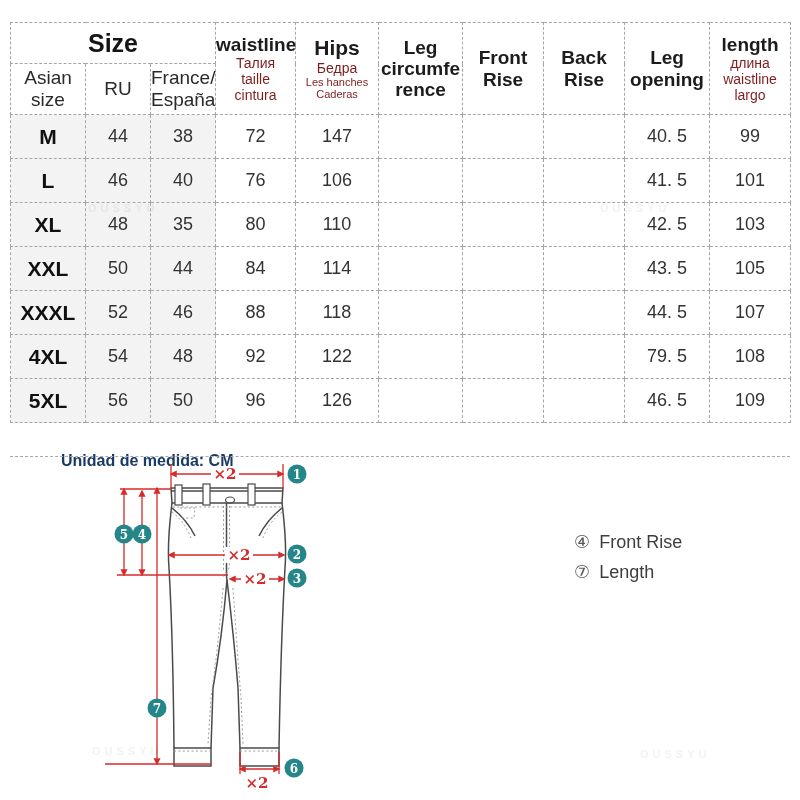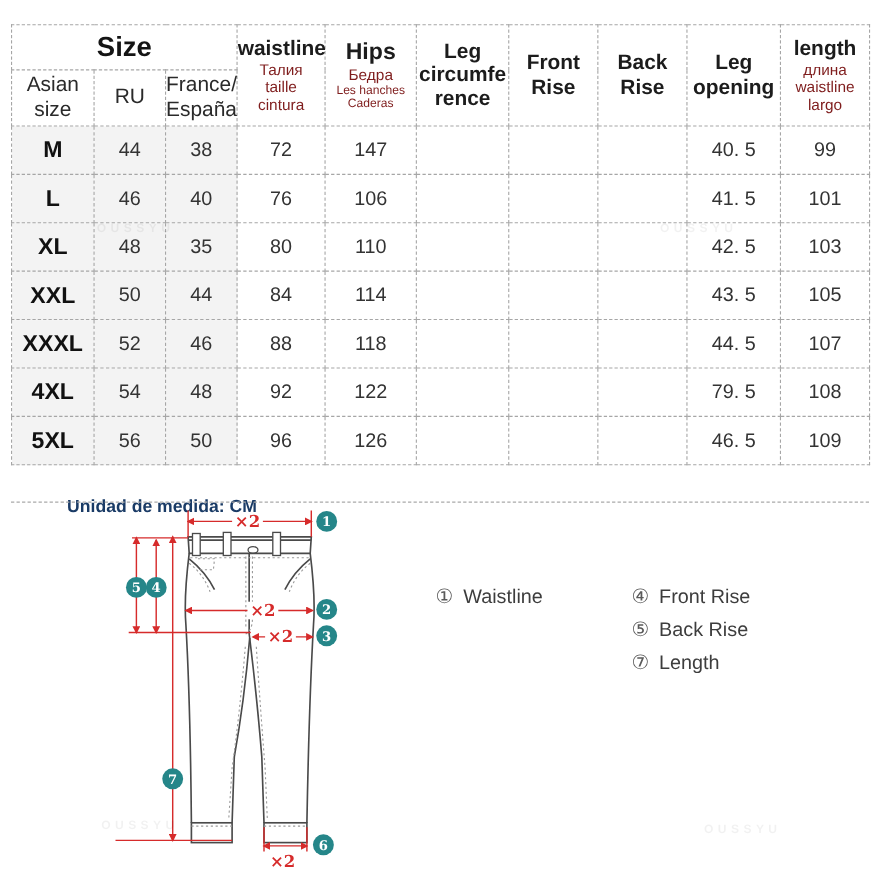--- a/index.html
+++ b/index.html
@@ -279,31 +279,25 @@
     <text x="39" y="80.5" class="bnum">5</text>
     <circle cx="209" cy="310" r="9.5" fill="#258689"></circle>
     <text x="209" y="314.5" class="bnum">6</text>
     <circle cx="72" cy="250" r="9.5" fill="#258689"></circle>
     <text x="72" y="254.5" class="bnum">7</text>
   </g>
 </svg>
 
 <div class="legend" style="left:396px;top:527px">
 
-<div class="legend-item">
-    <span class="lnum">①</span><span>Waistline</span>
-  </div>
   </div>
 <div class="legend" style="left:574px;top:527px">
 
 <div class="legend-item">
     <span class="lnum">④</span><span>Front Rise</span>
-  </div>
-    <div class="legend-item">
-    <span class="lnum">⑤</span><span>Back Rise</span>
   </div>
     <div class="legend-item">
     <span class="lnum">⑦</span><span>Length</span>
   </div>
   </div>
 
 <div class="wm" style="left:88px;top:202px">OUSSYU</div>
 <div class="wm" style="left:600px;top:202px">OUSSYU</div>
 <div class="wm" style="left:92px;top:745px">OUSSYU</div>
 <div class="wm" style="left:640px;top:748px">OUSSYU</div>

